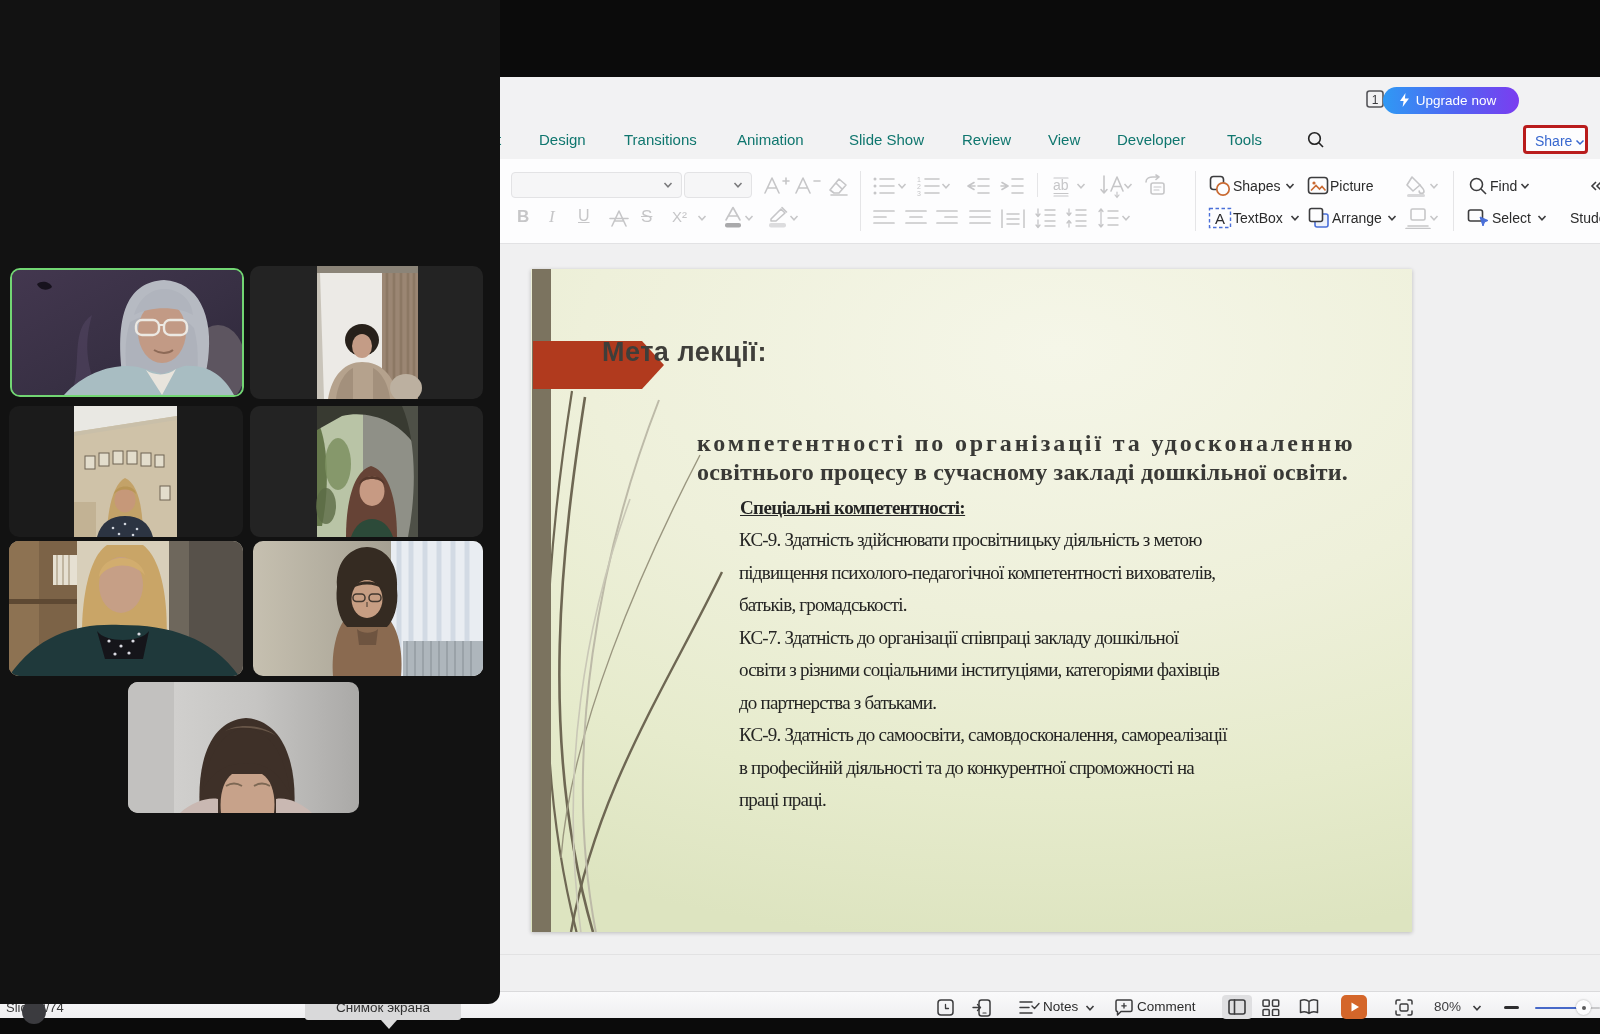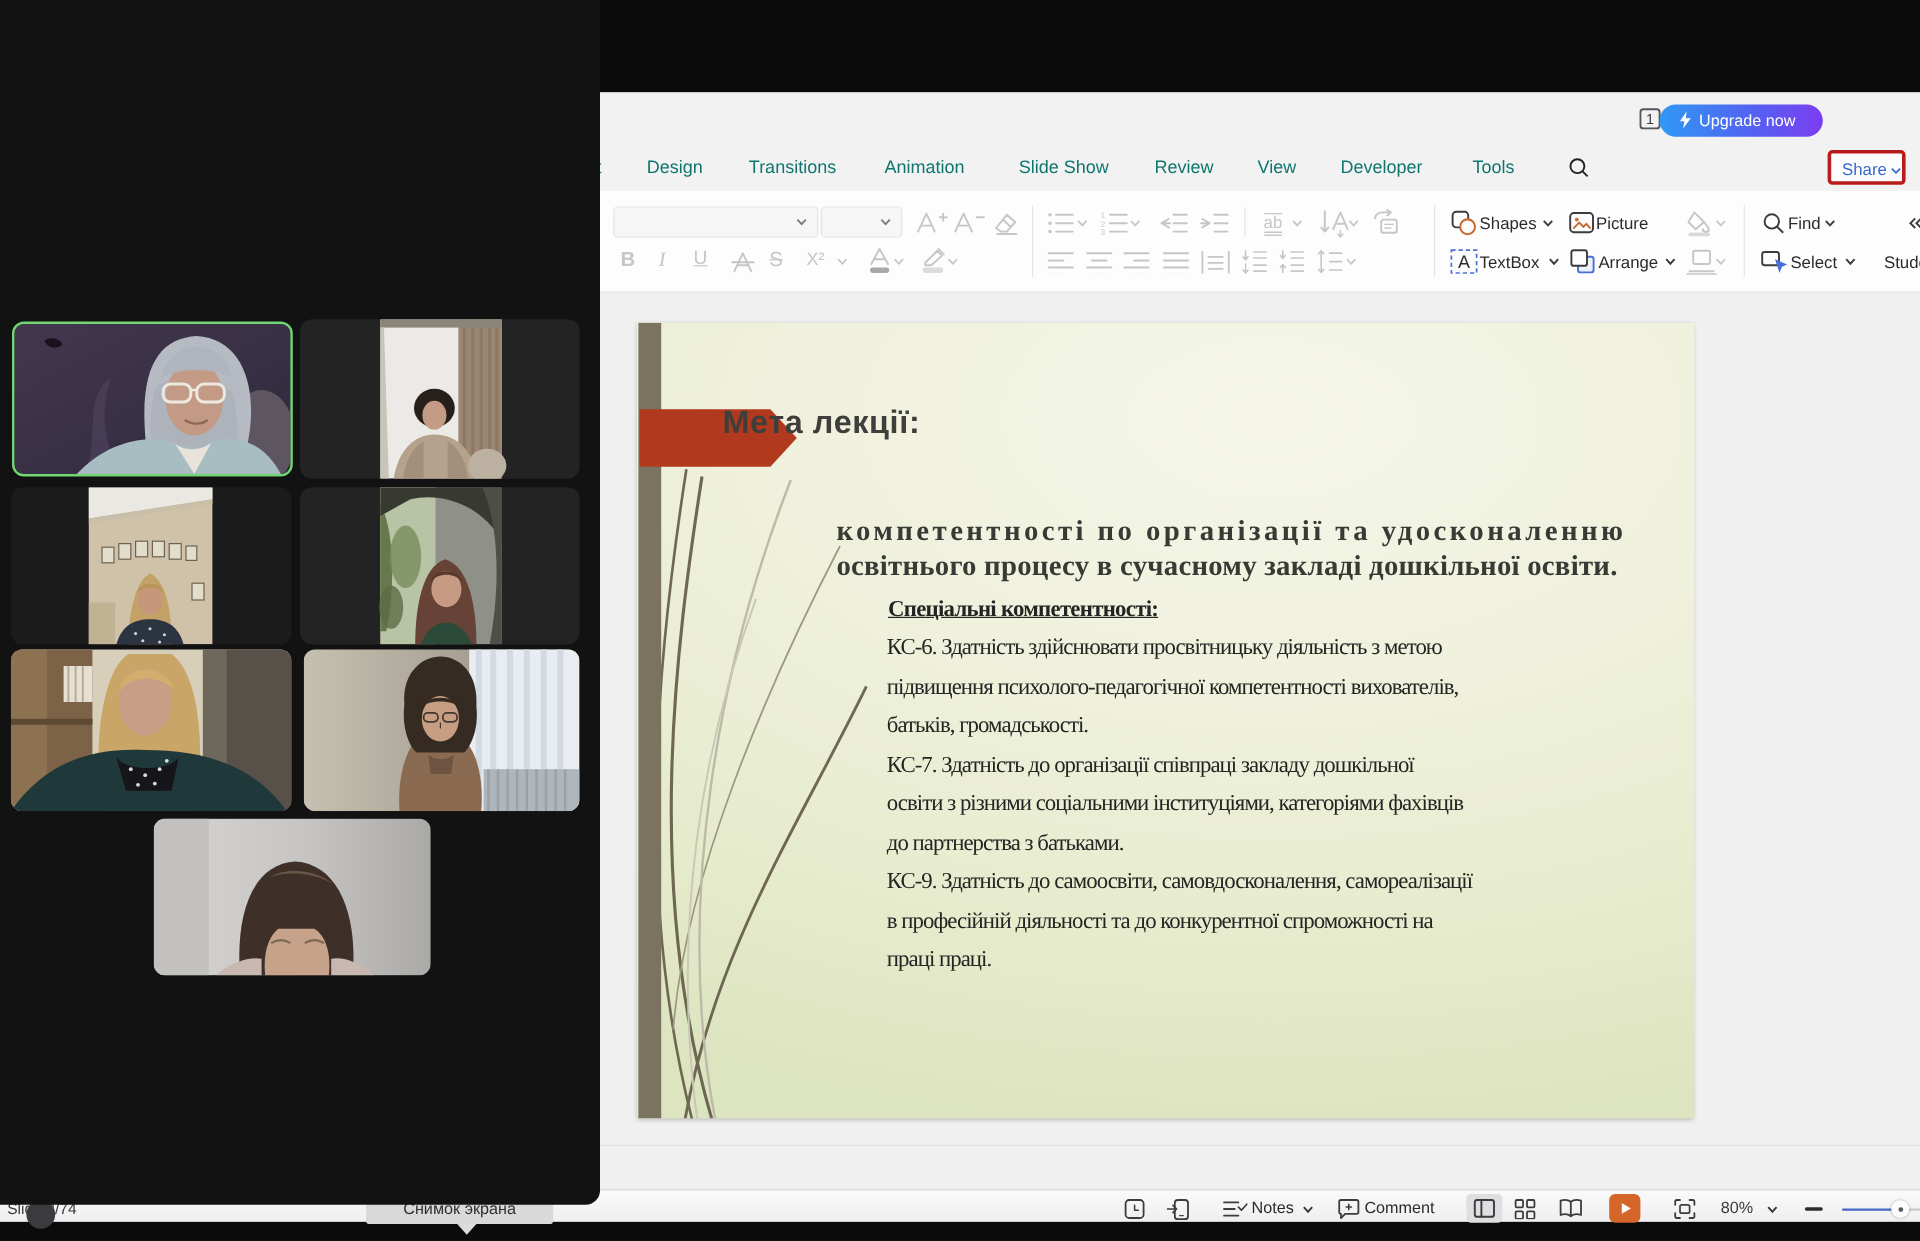--- a/index.html
+++ b/index.html
@@ -278,21 +278,21 @@
         <path d="M169 186 C 110 300, 40 460, 30 589" stroke="#9a967f" stroke-width="1.4" fill="none"></path>
         <path d="M128 131 C 70 280, 30 480, 65 664" stroke="#bdbaa8" stroke-width="2" fill="none"></path>
         <path d="M99 230 C 55 350, 28 500, 50 664" stroke="#c9c7b6" stroke-width="1.6" fill="none"></path>
         <rect x="1" y="0" width="19" height="663" fill="#7b735f"></rect>
         <path d="M2 72 L 111 72 L 133 96 L 111 120 L 2 120 Z" fill="#b13a1e"></path>
       </svg>
       <div style="position:absolute;left:71px;top:68px;width:810px;text-align:left;font-size:27px;font-weight:600;color:#3f3e3a;letter-spacing:0.5px">Мета лекції:</div>
       <div class="bld" style="position:absolute;left:166px;top:161px;letter-spacing:2.85px">компетентності по організації та удосконаленню</div>
       <div class="bld2" style="position:absolute;left:166px;top:190px">освітнього процесу в сучасному закладі дошкільної освіти.</div>
       <div class="shead" style="position:absolute;left:209px;top:228px">Спеціальні компетентності:</div>
-      <div class="sbody" style="position:absolute;left:208px;top:260px">КС-6. Здатність здійснювати просвітницьку діяльність з метою</div>
+      <div class="sbody" style="position:absolute;left:208px;top:260px">КС-9. Здатність здійснювати просвітницьку діяльність з метою</div>
       <div class="sbody" style="position:absolute;left:208px;top:292.5px">підвищення психолого-педагогічної компетентності вихователів,</div>
       <div class="sbody" style="position:absolute;left:208px;top:325px">батьків, громадськості.</div>
       <div class="sbody" style="position:absolute;left:208px;top:357.5px">КС-7. Здатність до організації співпраці закладу дошкільної</div>
       <div class="sbody" style="position:absolute;left:208px;top:390px">освіти з різними соціальними інституціями, категоріями фахівців</div>
       <div class="sbody" style="position:absolute;left:208px;top:422.5px">до партнерства з батьками.</div>
       <div class="sbody" style="position:absolute;left:208px;top:455px">КС-9. Здатність до самоосвіти, самовдосконалення, самореалізації</div>
       <div class="sbody" style="position:absolute;left:208px;top:487.5px">в професійній діяльності та до конкурентної спроможності на</div>
       <div class="sbody" style="position:absolute;left:208px;top:520px">праці праці.</div>
     </div>
   </div>

